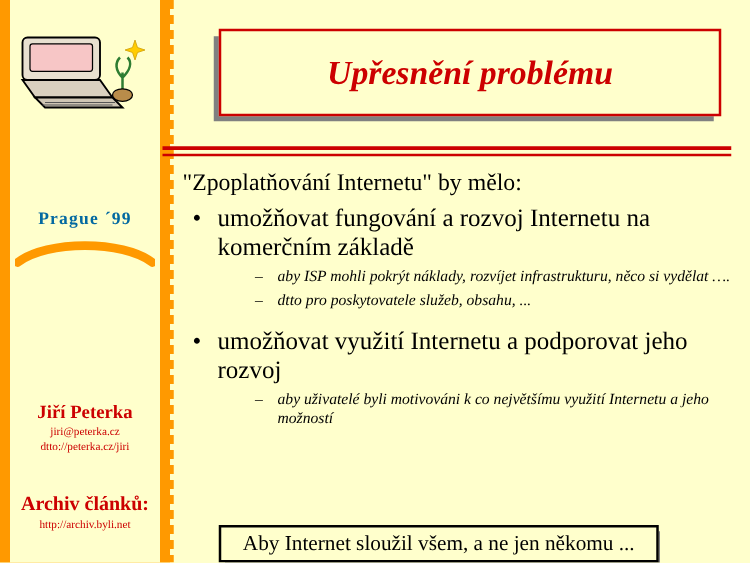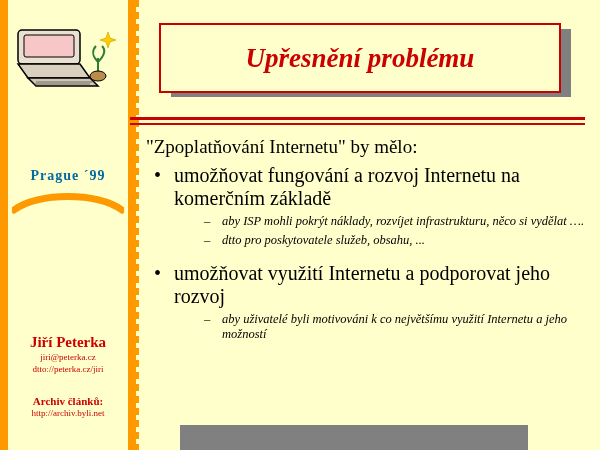--- a/index.html
+++ b/index.html
@@ -92,21 +92,21 @@
     font-family: "Liberation Serif", serif;
     font-weight: bold;
     font-size: 14px;
     color: #0369a1;
     letter-spacing: 1px;
     margin-top: 8px;
   }
   
   .author {
     position: absolute;
-    left: 4px; top: 334px;
+    left: 4px; top: 322px;
     width: 128px;
     text-align: center;
   }
   .author-name {
     font-family: "Liberation Serif", serif;
     font-weight: bold;
     font-size: 15px;
     color: #cc0000;
   }
   .author-mail, .author-url {
@@ -117,39 +117,39 @@
   }
   .archive {
     position: absolute;
     left: 4px; top: 395px;
     width: 128px;
     text-align: center;
   }
   .archive-title {
     font-family: "Liberation Serif", serif;
     font-weight: bold;
-    font-size: 11px;
+    font-size: 16px;
     color: #cc0000;
   }
   .archive-url {
     font-family: "Liberation Serif", serif;
     font-size: 9px;
     color: #cc0000;
     line-height: 12px;
   }
   
   .title-shadow {
     position: absolute;
     left: 171px; top: 29px;
     width: 400px; height: 68px;
     background: #808080;
   }
   .title-box {
     position: absolute;
-    left: 159px; top: 23px;
+    left: 175px; top: 23px;
     width: 398px; height: 66px;
     background: #ffffcc;
     border: 2px solid #cc0000;
     display: flex;
     align-items: center;
     justify-content: center;
   }
   .title-text {
     font-family: "Liberation Serif", serif;
     font-style: italic;
@@ -313,14 +313,17 @@
       <span>umožňovat využití Internetu a podporovat jeho rozvoj</span>
     </p>
 
     <p class="l2">
       <span class="dash">–</span>
       <span>aby uživatelé byli motivováni k co největšímu využití Internetu a jeho možností</span>
     </p>
   </div>
 
   <div class="callout-shadow"></div>
+  <div class="callout-box">
+    <div class="callout-text">Aby Internet sloužil všem, a ne jen někomu ...</div>
+  </div>
 
 </div>
 
 </body></html>

